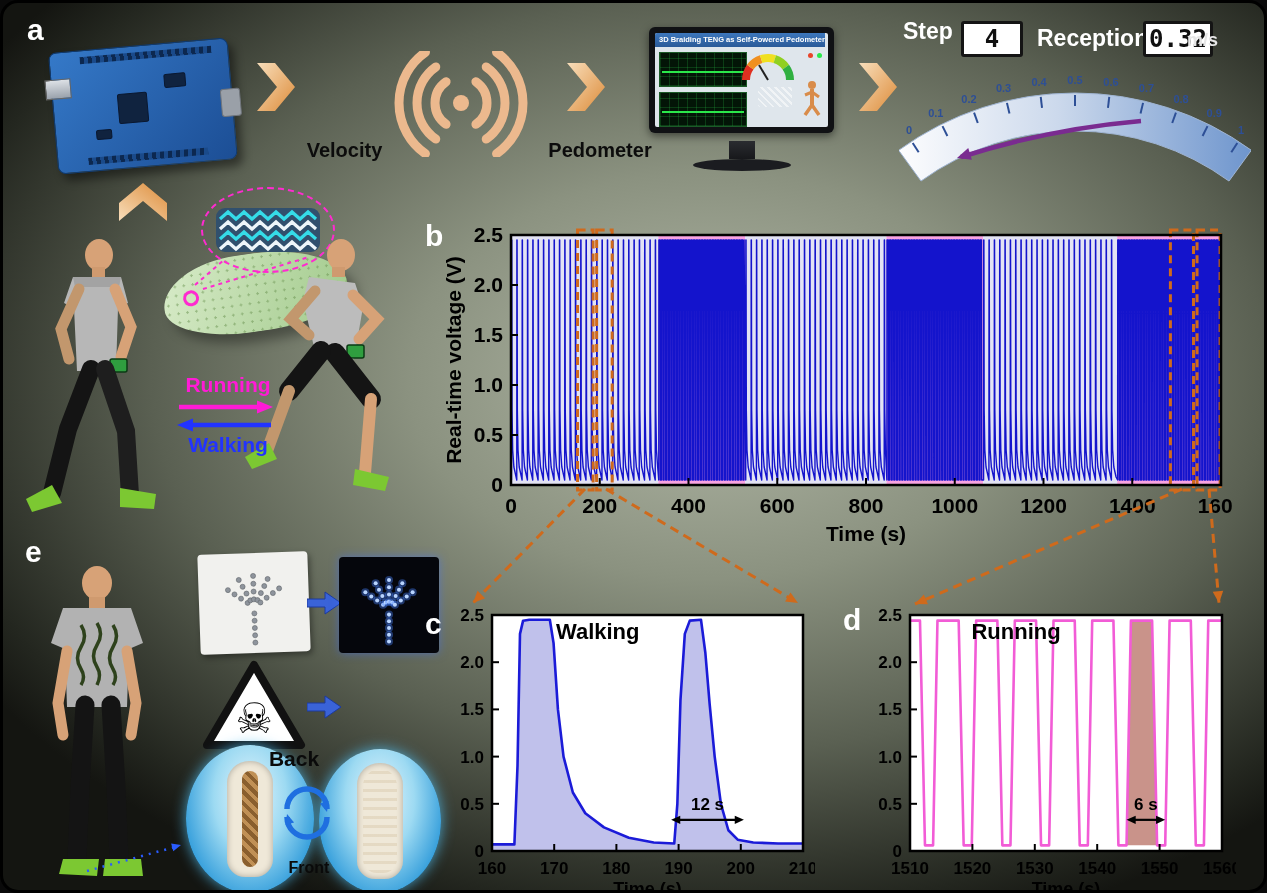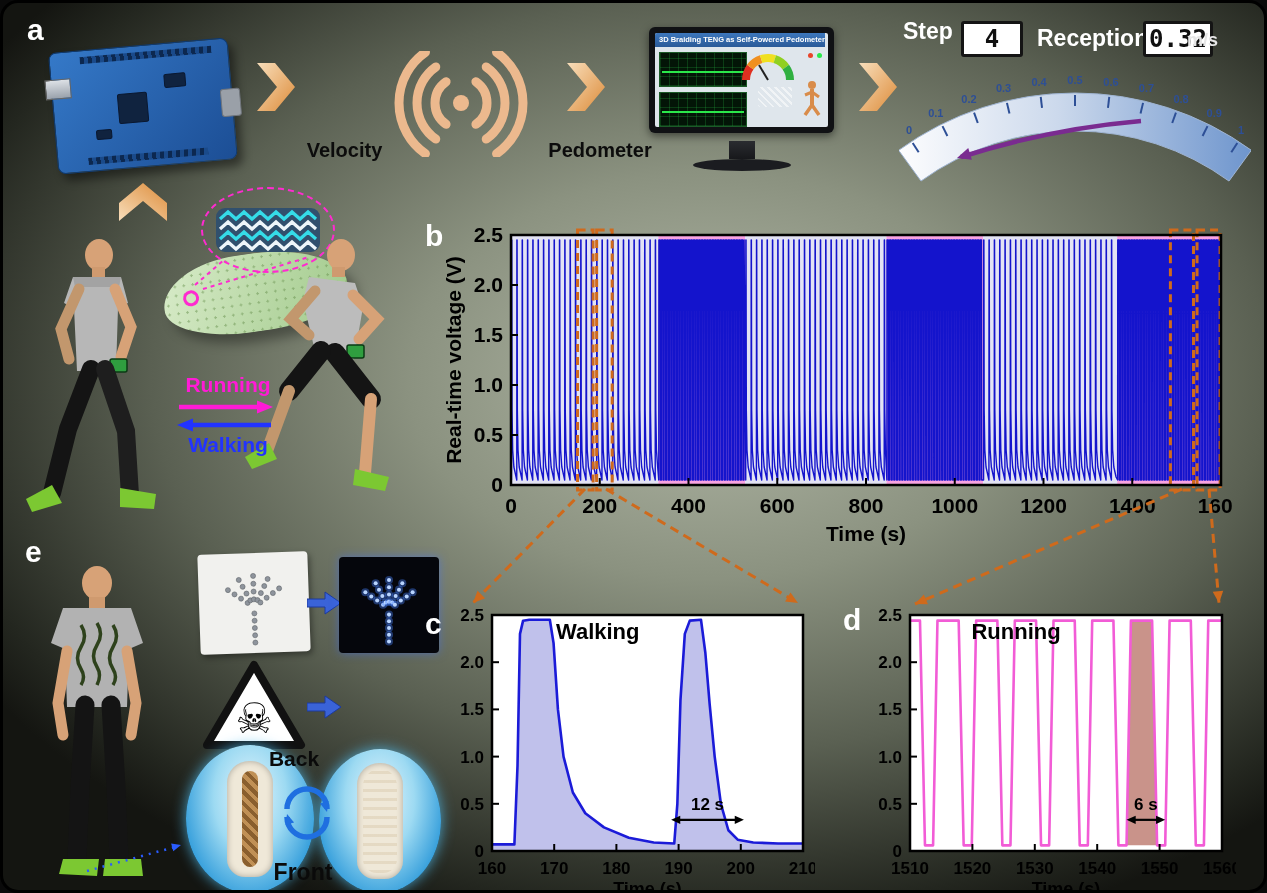--- a/index.html
+++ b/index.html
@@ -99,21 +99,21 @@
      box-shadow:0 0 14px rgba(80,190,240,.8);}
   #oval-back{left:183px;top:742px;width:128px;height:148px;}
   #oval-front{left:316px;top:746px;width:122px;height:144px;}
   .insole-photo{position:absolute;left:50%;top:50%;transform:translate(-50%,-50%);width:46px;height:116px;
      background:#efe8d8;border-radius:22px 22px 18px 18px;box-shadow:inset 0 0 6px rgba(0,0,0,.3);}
   .braid{width:16px;height:96px;margin:10px auto 0;border-radius:8px;
      background:repeating-linear-gradient(45deg,#c09055 0 4px,#8a5f2e 4px 8px);}
   .snake{position:absolute;inset:6px;border-radius:inherit;
      background:repeating-linear-gradient(0deg,rgba(180,150,100,.18) 0 3px,transparent 3px 9px);}
   #back-label{left:246px;top:744px;width:90px;text-align:center;color:#0a0a0a;font-weight:bold;font-size:21px;z-index:7;}
-  #front-label{left:252px;top:856px;width:96px;text-align:center;color:#0a0a0a;font-weight:bold;font-size:23px;z-index:7;}
+  #front-label{left:258px;top:856px;width:96px;text-align:center;color:#0a0a0a;font-weight:bold;font-size:16px;z-index:7;}
   #cycle{left:274px;top:778px;width:60px;height:60px;z-index:7;}
 
   #overlay{left:0;top:0;z-index:40;pointer-events:none;}
 </style>
 </head>
 <body>
 
 <div id="fig">
 
   <div class="plabel" id="lab-a">a</div>

